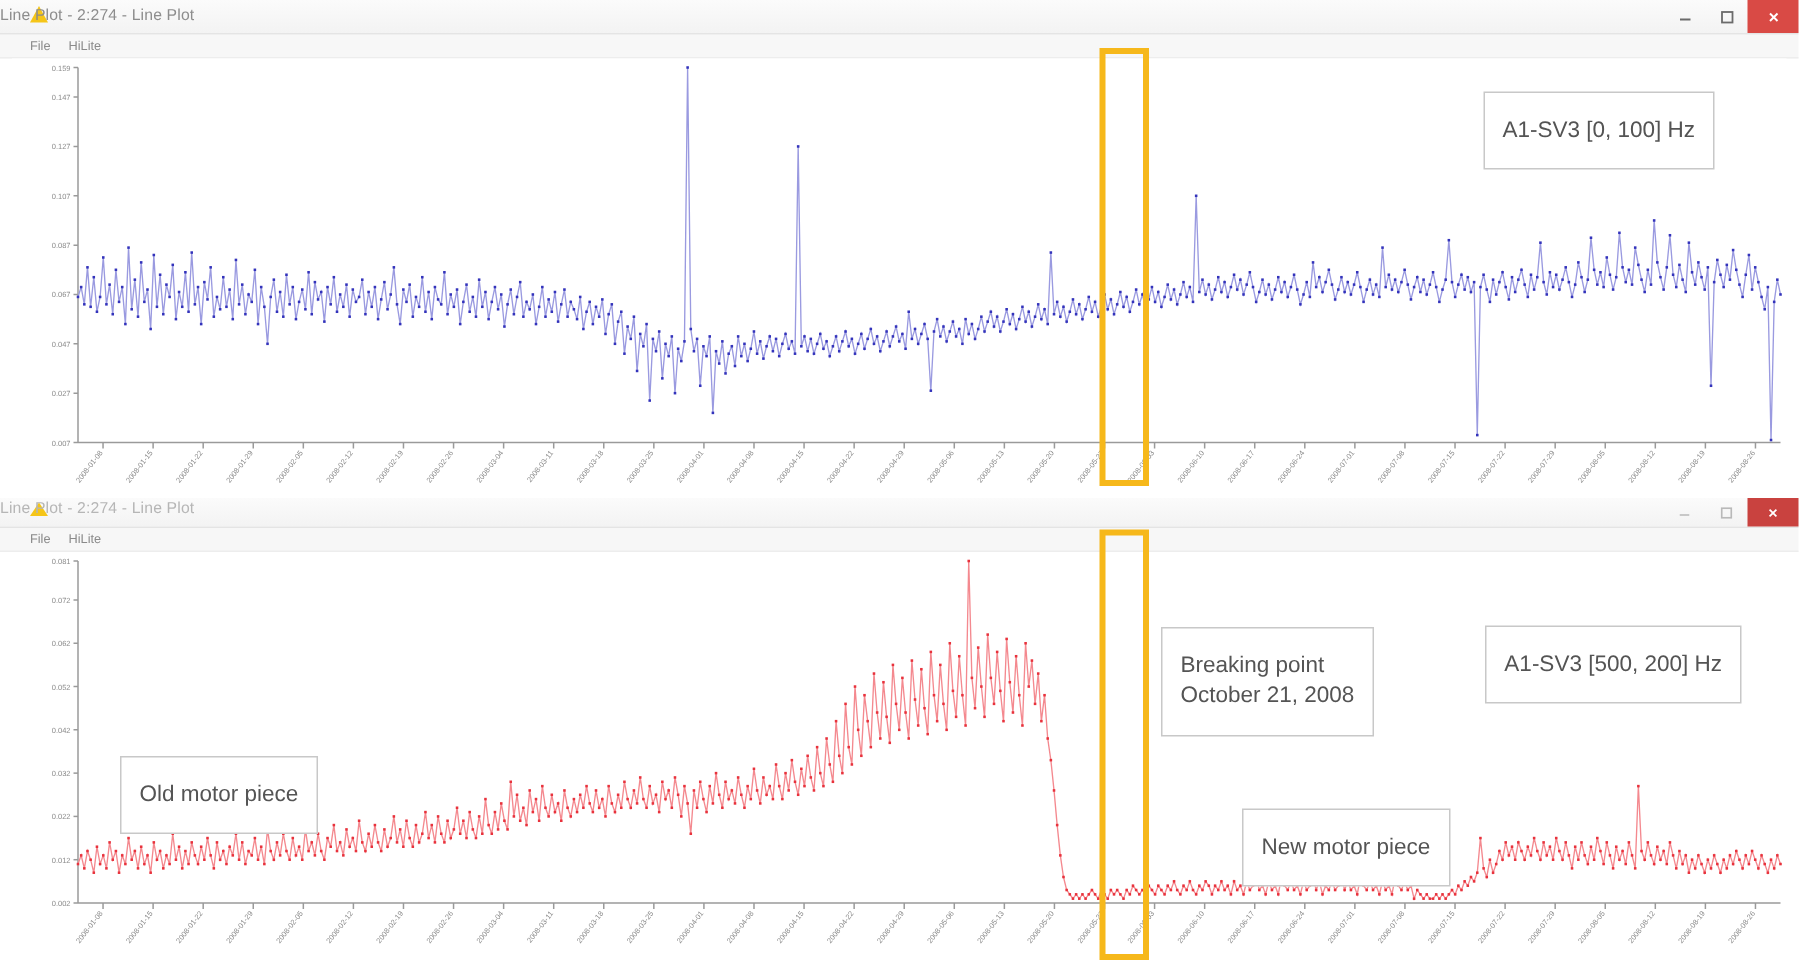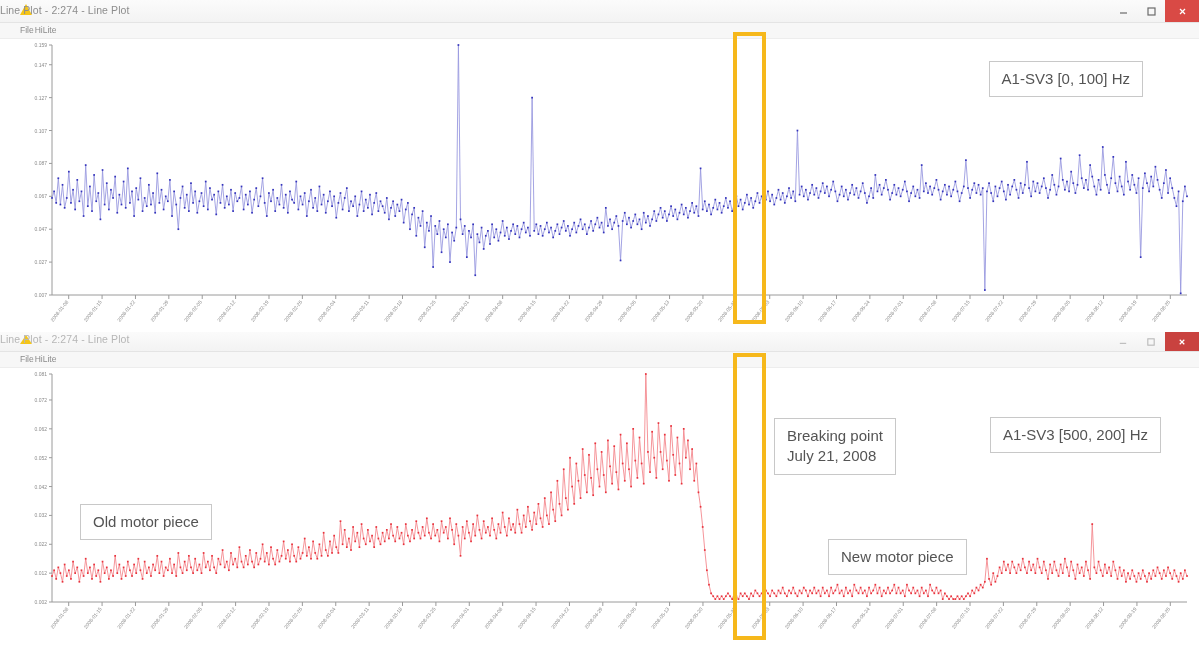--- a/index.html
+++ b/index.html
@@ -79,21 +79,21 @@
   #window-bottom .win-btn.close { background: #c9423f; }
 
   
   .menubar {
     height: 15px;
     background: #f7f7f7;
     border-bottom: 1px solid #ededed;
     display: flex;
     align-items: center;
     padding-left: 20px;
-    gap: 1px;
+    gap: 12px;
   }
   .menu-item {
     font-size: 8.5px;
     color: #8a8a8a;
     line-height: 1;
     white-space: nowrap;
   }
 
   
   .plot-panel {
@@ -108,21 +108,21 @@
   .plot-svg { display: block; width: 100%; height: 100%; }
 
   
   .annotation {
     position: absolute;
     background: #ffffff;
     border: 1px solid #c8c8c8;
     color: #545454;
     font-size: 15px;
     line-height: 1.35;
-    padding: 7px 12px;
+    padding: 15px 12px;
     white-space: pre;
     box-sizing: border-box;
   }
 
   #annotation-freq-top   { right: 48px; top: 22px; }
   #annotation-freq-bottom{ right: 30px; top: 49px; }
   #annotation-breaking   { left: 766px; top: 50px; }
   #annotation-old-motor  { left: 72px;  top: 136px; }
   #annotation-new-motor  { left: 820px; top: 171px; }
 
@@ -1474,19 +1474,19 @@
           <rect x="1169.73" y="212.95" width="1.7" height="1.7"></rect>
           <rect x="1171.83" y="204.29" width="1.7" height="1.7"></rect>
           <rect x="1173.94" y="210.06" width="1.7" height="1.7"></rect>
           <rect x="1176.04" y="201.40" width="1.7" height="1.7"></rect>
           <rect x="1178.15" y="207.18" width="1.7" height="1.7"></rect>
         </g>
       </svg>
 
     <div class="annotation" id="annotation-freq-bottom">A1-SV3 [500, 200] Hz</div>
     <div class="annotation" id="annotation-breaking">Breaking point
-July 21, 2008</div>
+October 21, 2008</div>
     <div class="annotation" id="annotation-new-motor">New motor piece</div>
     <div class="annotation" id="annotation-old-motor">Old motor piece</div>
   </div>
 
   <div class="highlight-rect" id="highlight-bottom"></div>
 </div>
 
 </body></html>

